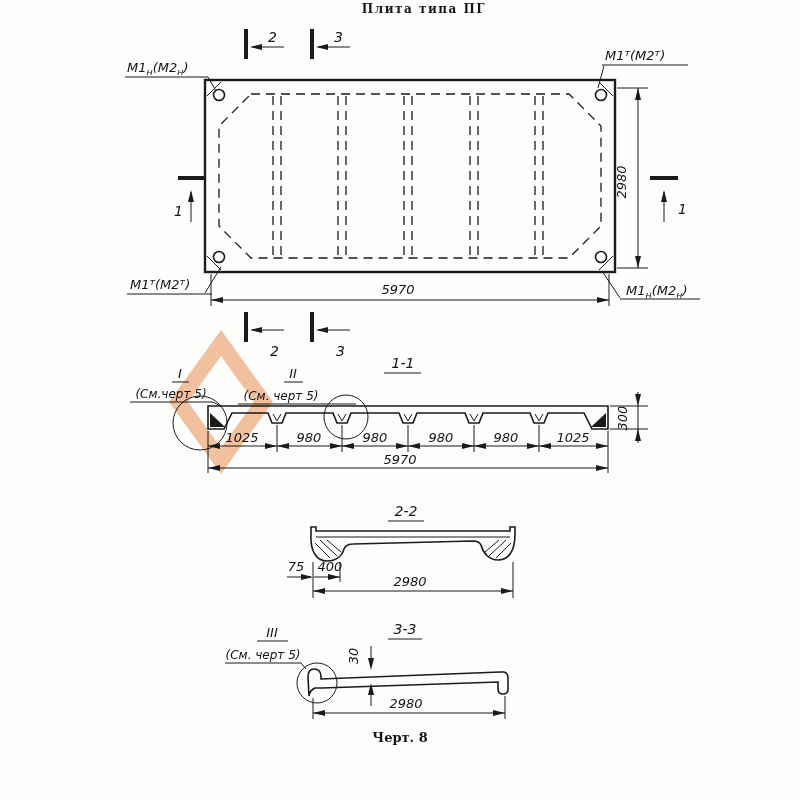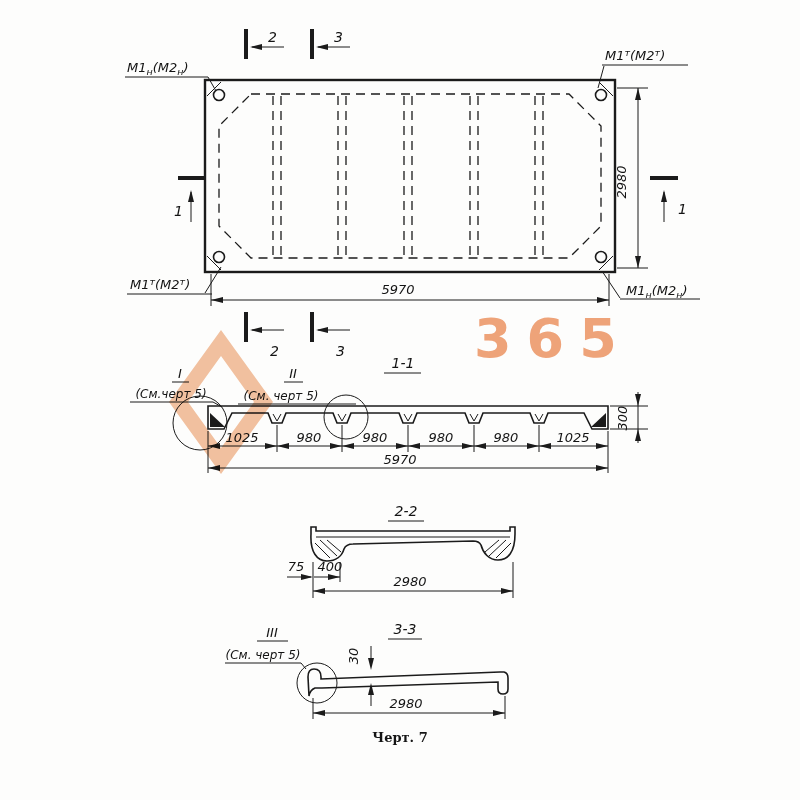--- a/index.html
+++ b/index.html
@@ -24,20 +24,21 @@
   .arr{fill:#1b1b1b;stroke:none;}
   text{fill:#141414;font-family:"DejaVu Sans",sans-serif;font-style:italic;font-size:13px;}
   .sm{font-size:9.5px;}
   .ttl{font-size:14px;}
 </style>
 </head>
 <body>
 
 <div class="page">
 
+  <div class="doc-title">Плита типа ПГ</div>
 
   <svg width="800" height="800" viewBox="0 0 800 800">
 
     <g>
       <rect x="205" y="80" width="410" height="192" class="lin thick"></rect>
 
       <polygon class="lin dash" points="251,94 569,94 601,126 601,226 569,258 251,258 219,226 219,126"></polygon>
 
       <g>
         <line x1="273" y1="96" x2="273" y2="256" class="lin dash"></line>
@@ -280,16 +281,15 @@
         <polygon class="arr" points="313,713 325,710 325,716"></polygon>
         <polygon class="arr" points="505,713 493,710 493,716"></polygon>
         <text x="406" y="708" text-anchor="middle">2980</text>
       </g>
     </g>
   </svg>
 
   <svg class="wm" width="800" height="800" style="left:0;top:0;opacity:.72">
     <path d="M 221,330 L 273,402 L 221,474 L 169,402 Z M 221,356 L 254,402 L 221,448 L 188,402 Z" fill="#eeab7d" fill-rule="evenodd"></path>
   </svg>
-  <div class="wm wm-orange">365</div>
-
-  <div class="doc-caption">Черт. 7</div>
+
+  <div class="doc-caption">Черт. 8</div>
 </div>
 
 </body></html>

